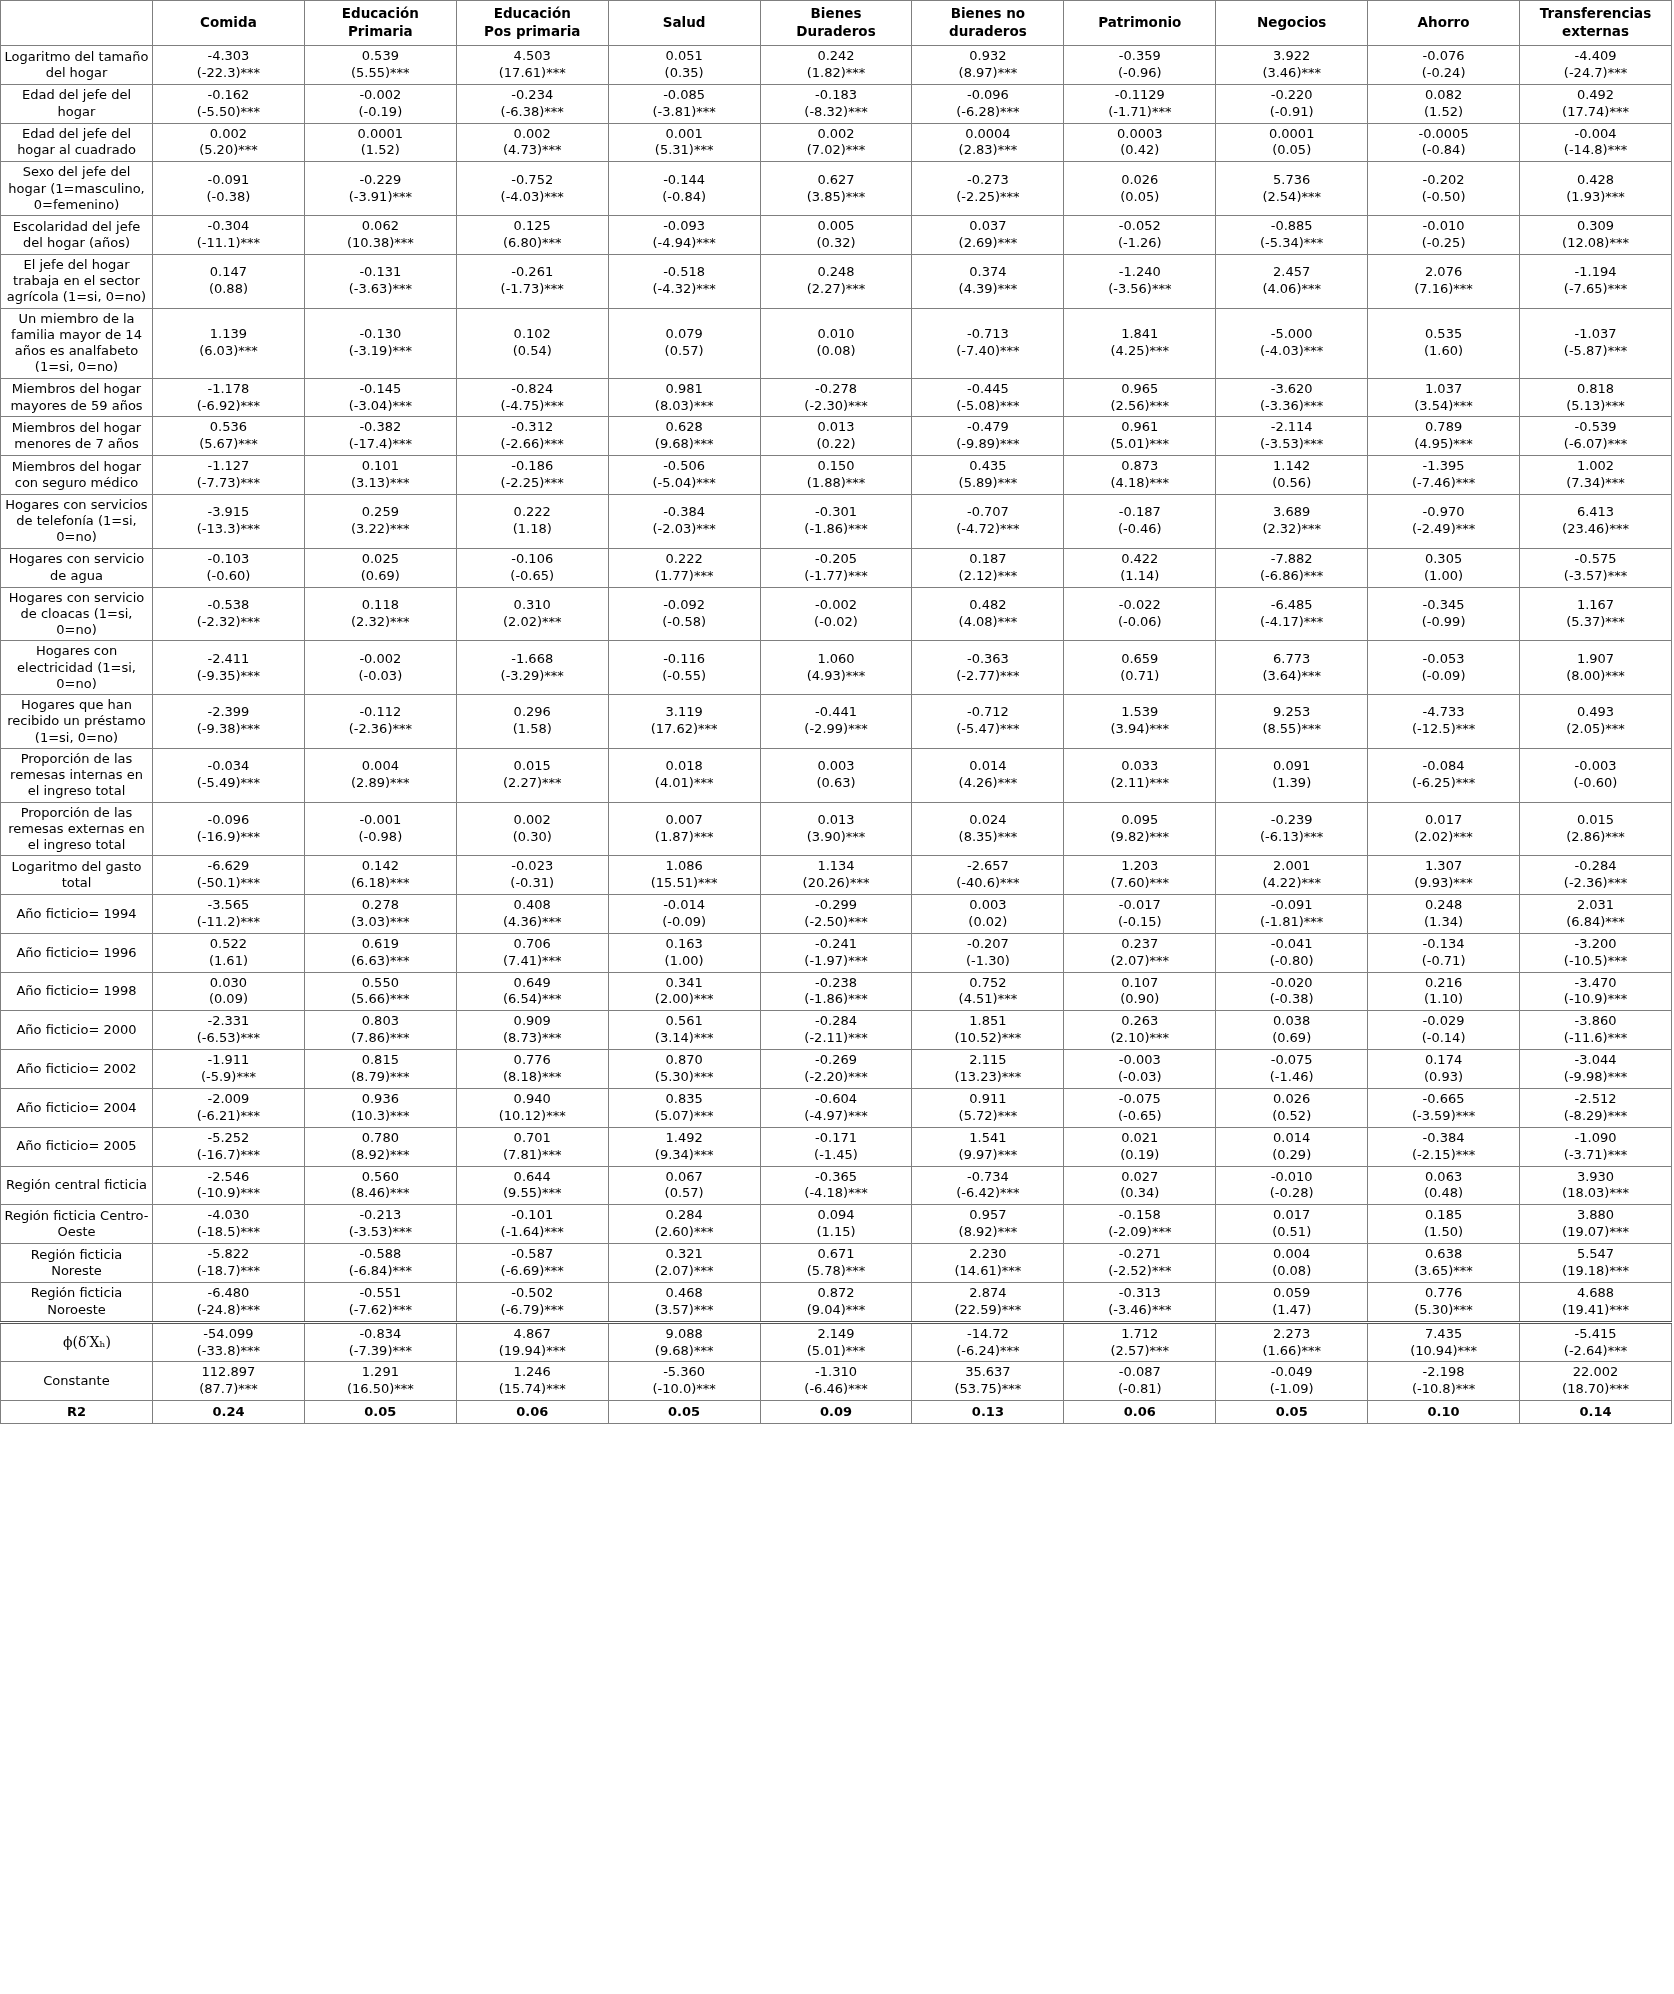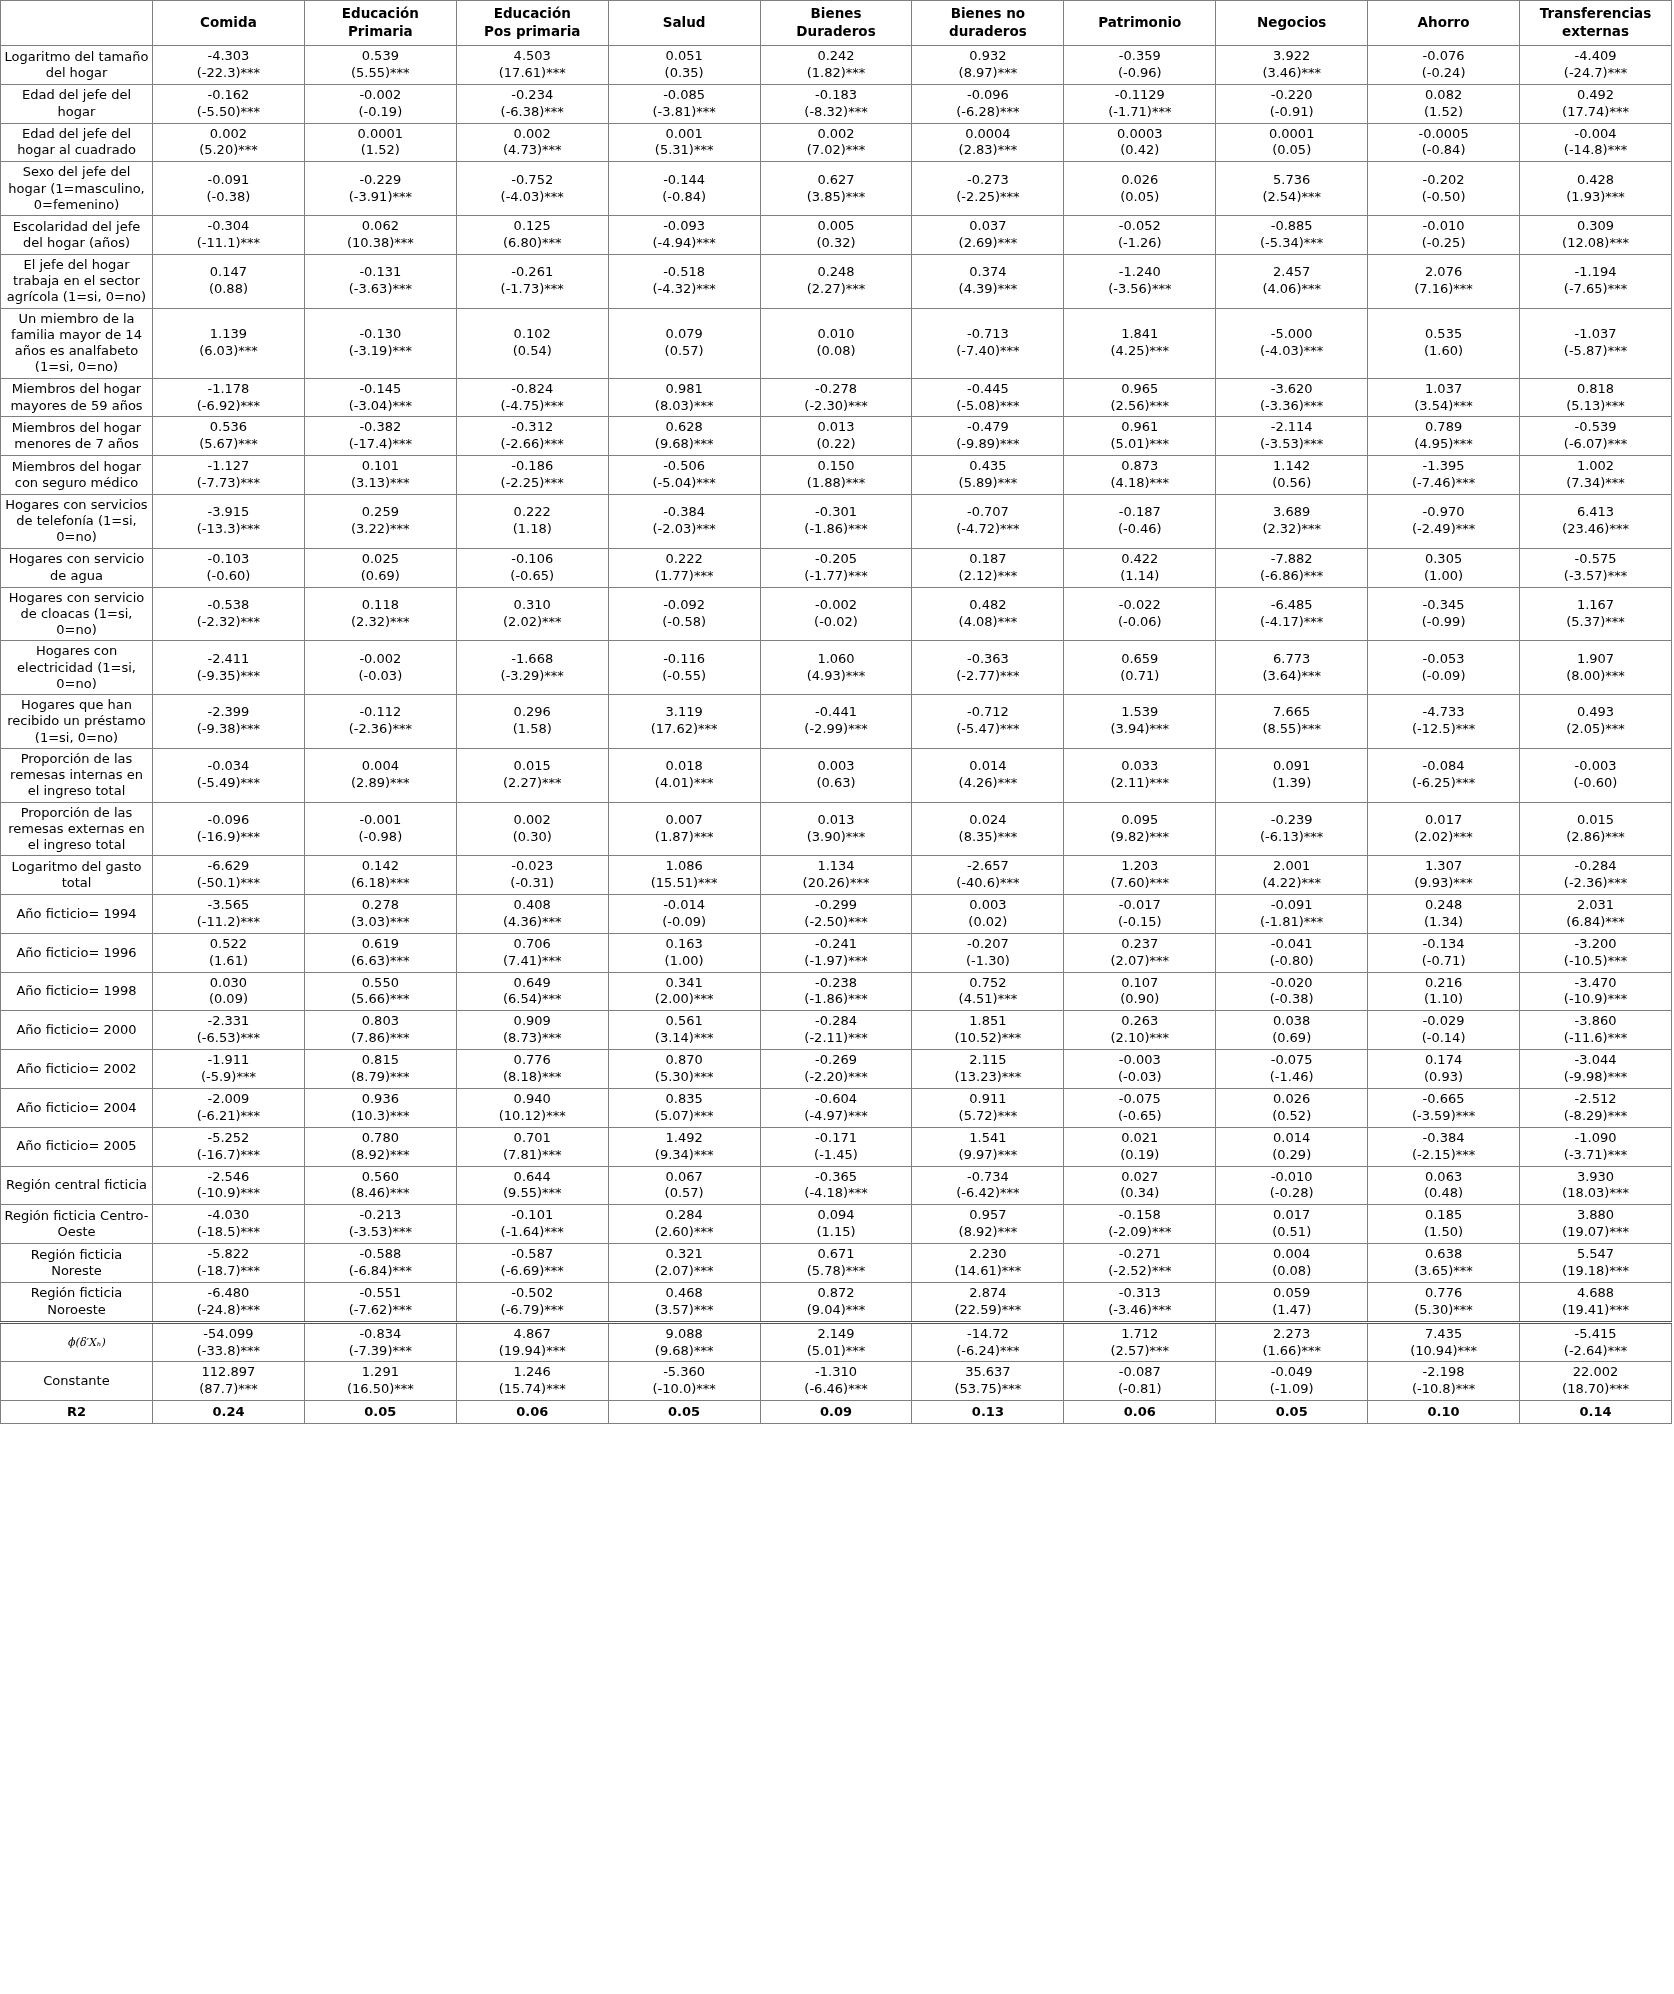--- a/index.html
+++ b/index.html
@@ -35,22 +35,21 @@
     line-height: 1.25;
   }
   td.val {
     text-align: center;
     line-height: 1.3;
   }
   tr.continuation td { height: 36px; }
   tr.phi-row td { border-top: 3px double #555; }
   tr.phi-row td.label {
     font-family: "DejaVu Serif", "Liberation Serif", serif;
-    font-style: italic;
-    font-size: 11px;
+    font-size: 14px;
     padding-left: 24px;
   }
   tr.r2-row td { height: 18px; font-weight: bold; }
 </style>
 </head>
 <body>
 
 <table class="reg">
   <colgroup>
     <col style="width:152px">
@@ -703,21 +702,21 @@
         </td>
         <td class="val">
           <div>-0.712</div>
           <div>(-5.47)***</div>
         </td>
         <td class="val">
           <div>1.539</div>
           <div>(3.94)***</div>
         </td>
         <td class="val">
-          <div>7.665</div>
+          <div>9.253</div>
           <div>(8.55)***</div>
         </td>
         <td class="val">
           <div>-4.733</div>
           <div>(-12.5)***</div>
         </td>
         <td class="val">
           <div>0.493</div>
           <div>(2.05)***</div>
         </td>

